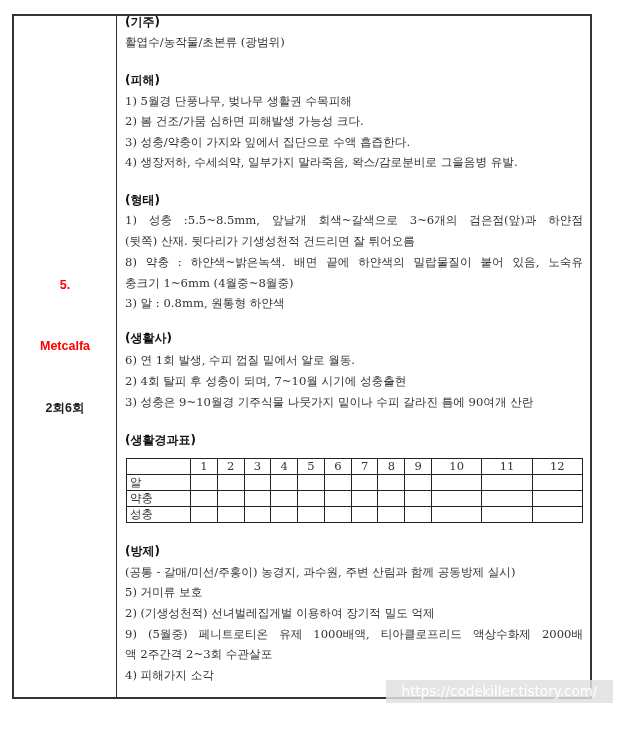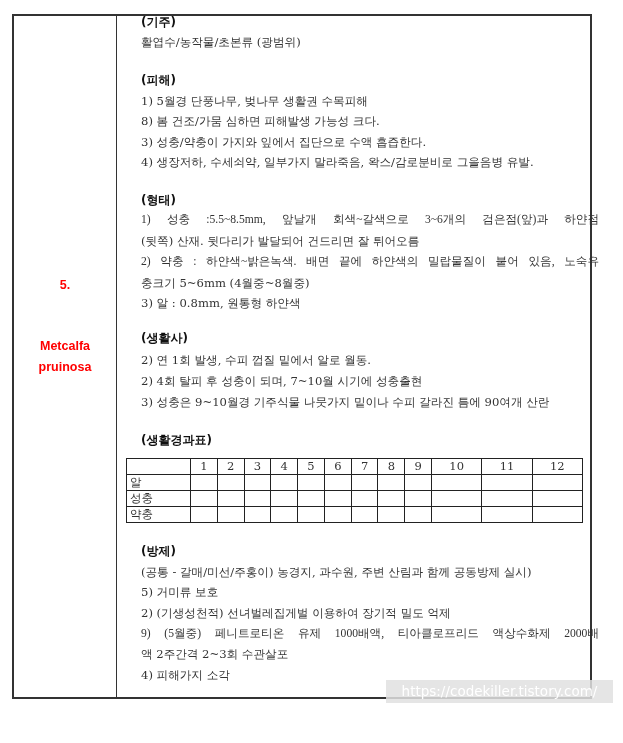--- a/index.html
+++ b/index.html
@@ -8,64 +8,64 @@
   .frame { position: absolute; left: 12px; top: 14px; width: 580px; height: 685px;
            border: 2px solid #333333; box-sizing: border-box; }
   .divider { position: absolute; left: 116px; top: 14px; width: 1px; height: 685px; background: #333333; }
   .left-cell { position: absolute; left: 14px; top: 14px; width: 102px; height: 685px; }
   .left-line { position: absolute; left: 0; width: 102px; text-align: center;
                font-family: "Liberation Sans", "DejaVu Sans", sans-serif; font-weight: bold;
                font-size: 12.5px; line-height: 20px; }
   .red { color: #ff0000; }
   .black { color: #222222; }
   .right-cell { position: absolute; left: 125px; top: 14px; width: 462px; }
-  .line { position: absolute; left: 16px; white-space: nowrap; font-size: 11.6px; line-height: 20px; color: #333333; }
+  .line { position: absolute; left: 0; white-space: nowrap; font-size: 11.6px; line-height: 20px; color: #333333; }
   .heading { font-weight: bold; color: #111111; font-family: "DejaVu Sans", sans-serif; font-size: 12px; }
-  .justify { width: 458px; text-align-last: justify; text-align: justify; white-space: normal; font-family: Liberation Serif, serif; }
+  .justify { width: 458px; text-align-last: justify; text-align: justify; white-space: normal; }
   table.life { position: absolute; left: 126px; top: 458px; border-collapse: collapse;
                width: 457px; font-size: 11.5px; }
   table.life td { border: 1px solid #222222; height: 15px; padding: 0; line-height: 15px; text-align: center; color: #333333; }
   table.life td.rowlabel { width: 60px; text-align: left; padding-left: 3px; }
   .watermark { position: absolute; left: 386px; top: 680px; width: 227px; height: 23px;
                background: rgba(225,225,225,0.85); color: #ffffff;
                font-family: "DejaVu Sans", sans-serif; font-size: 13.5px; line-height: 23px;
                text-align: center; white-space: nowrap; overflow: hidden; }
 </style>
 </head>
 <body>
 
 <div class="frame"></div>
 <div class="divider"></div>
 
 <div class="left-cell">
   <div class="left-line red" style="top:261px">5.</div>
   <div class="left-line red" style="top:322px">Metcalfa</div>
-  <div class="left-line red" style="top:343px">pruinosa</div>
+  <div class="left-line black" style="top:384px">2회6회</div>
 </div>
 
 <div class="right-cell">
 
   <div class="line heading" style="top:-2px">(기주)</div>
   <div class="line" style="top:18px">활엽수/농작물/초본류 (광범위)</div>
 
   <div class="line heading" style="top:56px">(피해)</div>
   <div class="line" style="top:77px">1) 5월경 단풍나무, 벚나무 생활권 수목피해</div>
-  <div class="line" style="top:97px">8) 봄 건조/가뭄 심하면 피해발생 가능성 크다.</div>
+  <div class="line" style="top:97px">2) 봄 건조/가뭄 심하면 피해발생 가능성 크다.</div>
   <div class="line" style="top:118px">3) 성충/약충이 가지와 잎에서 집단으로 수액 흡즙한다.</div>
   <div class="line" style="top:138px">4) 생장저하, 수세쇠약, 일부가지 말라죽음, 왁스/감로분비로 그을음병 유발.</div>
 
   <div class="line heading" style="top:176px">(형태)</div>
   <div class="line justify" style="top:196px">1) 성충 :5.5~8.5mm, 앞날개 회색~갈색으로 3~6개의 검은점(앞)과 하얀점</div>
-  <div class="line" style="top:217px">(뒷쪽) 산재. 뒷다리가 발달되어 건드리면 잘 튀어오름</div>
-  <div class="line justify" style="top:238px">2) 약충 : 하얀색~밝은녹색. 배면 끝에 하얀색의 밀랍물질이 붙어 있음, 노숙유</div>
-  <div class="line" style="top:259px">충크기 5~6mm (4월중~8월중)</div>
+  <div class="line" style="top:217px">(뒷쪽) 산재. 뒷다리가 기생성천적 건드리면 잘 튀어오름</div>
+  <div class="line justify" style="top:238px">8) 약충 : 하얀색~밝은녹색. 배면 끝에 하얀색의 밀랍물질이 붙어 있음, 노숙유</div>
+  <div class="line" style="top:259px">충크기 1~6mm (4월중~8월중)</div>
   <div class="line" style="top:279px">3) 알 : 0.8mm, 원통형 하얀색</div>
 
   <div class="line heading" style="top:314px">(생활사)</div>
-  <div class="line" style="top:336px">2) 연 1회 발생, 수피 껍질 밑에서 알로 월동.</div>
+  <div class="line" style="top:336px">6) 연 1회 발생, 수피 껍질 밑에서 알로 월동.</div>
   <div class="line" style="top:357px">2) 4회 탈피 후 성충이 되며, 7~10월 시기에 성충출현</div>
   <div class="line" style="top:378px">3) 성충은 9~10월경 기주식물 나뭇가지 밑이나 수피 갈라진 틈에 90여개 산란</div>
 
   <div class="line heading" style="top:416px">(생활경과표)</div>
 
   <div class="line heading" style="top:527px">(방제)</div>
   <div class="line" style="top:548px">(공통 - 갈매/미선/주홍이) 농경지, 과수원, 주변 산림과 함께 공동방제 실시)</div>
   <div class="line" style="top:568px">5) 거미류 보호</div>
   <div class="line" style="top:589px">2) (기생성천적) 선녀벌레집게벌 이용하여 장기적 밀도 억제</div>
   <div class="line justify" style="top:610px">9) (5월중) 페니트로티온 유제 1000배액, 티아클로프리드 액상수화제 2000배</div>
@@ -99,36 +99,36 @@
         <td></td>
         <td></td>
         <td></td>
         <td></td>
         <td></td>
         <td></td>
         <td></td>
         <td></td>
   </tr>
   <tr>
-    <td class="rowlabel">성충</td>
+    <td class="rowlabel">약충</td>
     <td></td>
         <td></td>
         <td></td>
         <td></td>
         <td></td>
         <td></td>
         <td></td>
         <td></td>
         <td></td>
         <td></td>
         <td></td>
         <td></td>
   </tr>
   <tr>
-    <td class="rowlabel">약충</td>
+    <td class="rowlabel">성충</td>
     <td></td>
         <td></td>
         <td></td>
         <td></td>
         <td></td>
         <td></td>
         <td></td>
         <td></td>
         <td></td>
         <td></td>

